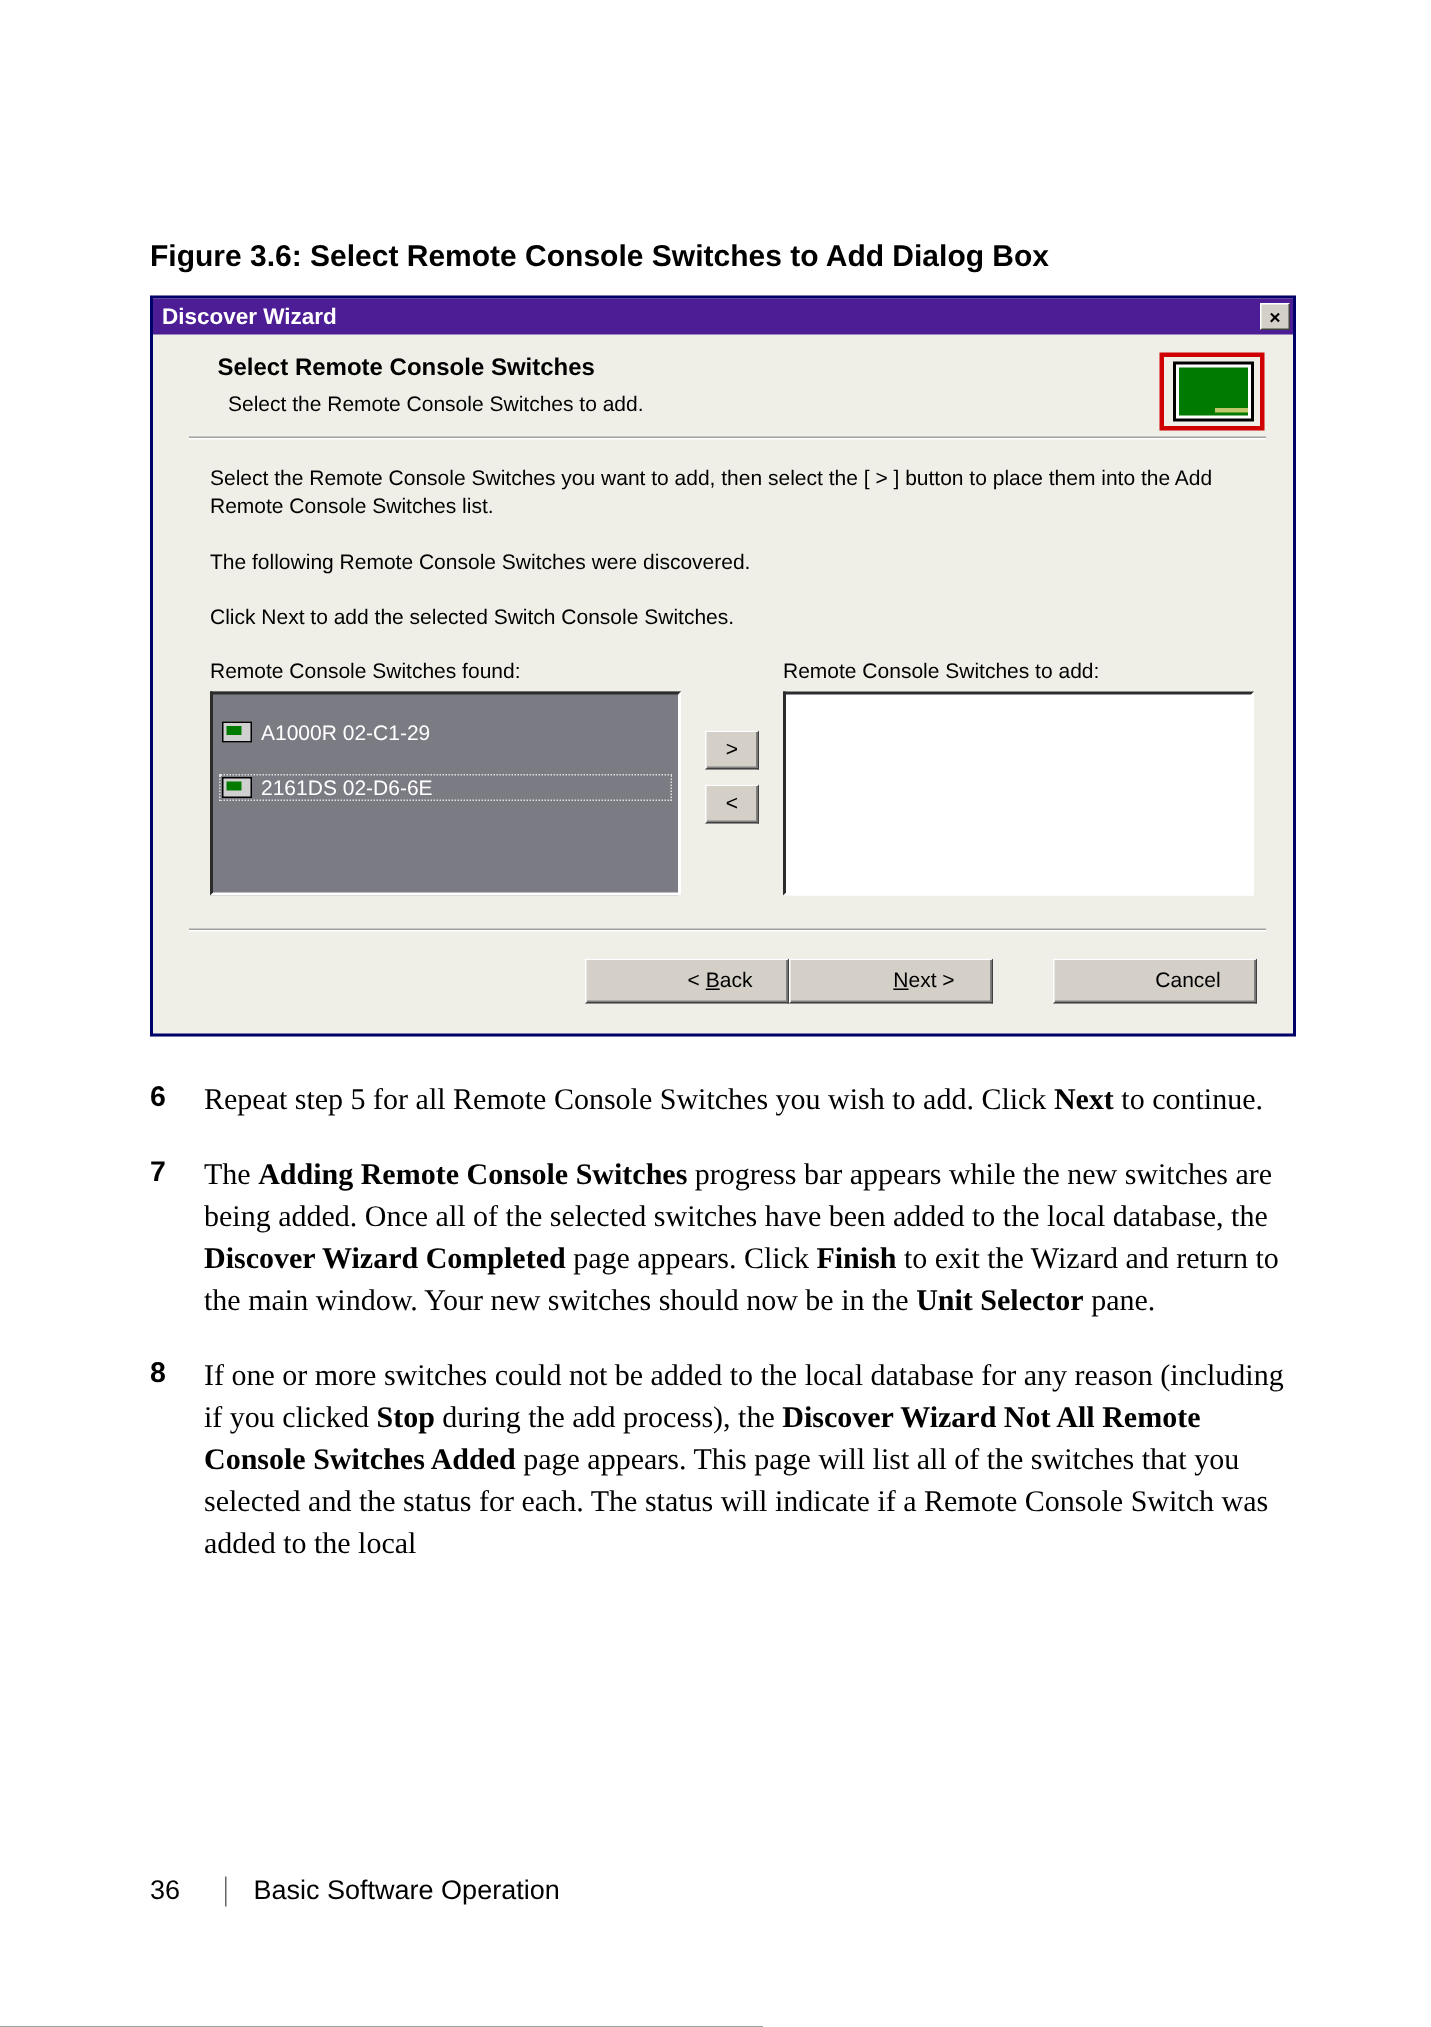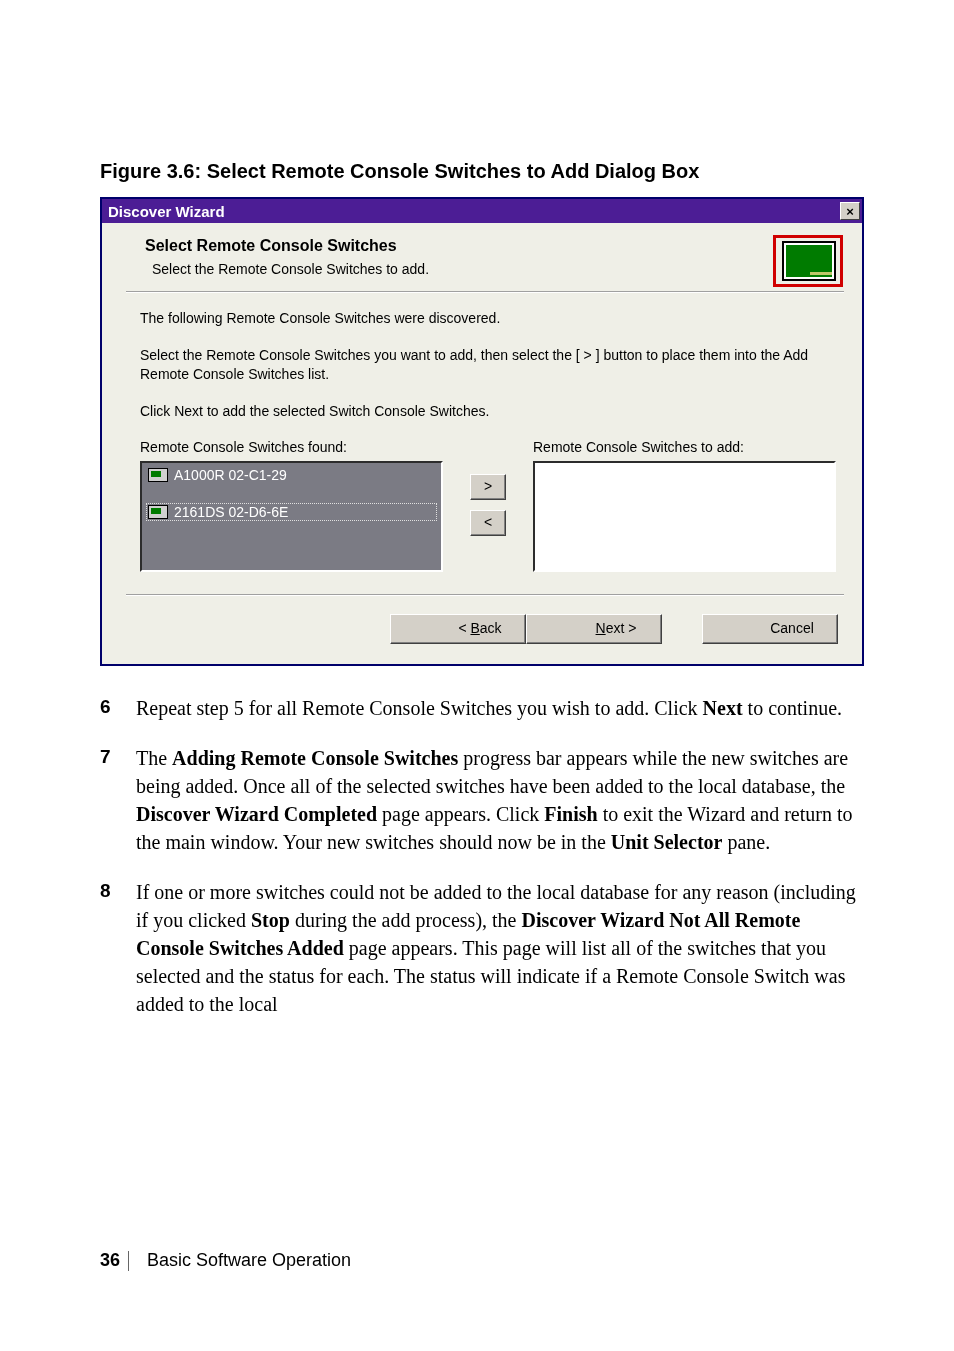--- a/index.html
+++ b/index.html
@@ -132,35 +132,35 @@
     padding: 0 8px 0 14px;
   }
   .bodytext {
     margin: 0 0 18px 0;
     line-height: 1.35;
     font-size: 14px;
   }
   .listrow {
     display: flex;
     align-items: flex-start;
-    gap: 27px;
+    gap: 16px;
     margin-top: 6px;
   }
   .listcol { flex: 1; }
   .listlabel {
     font-size: 14px;
     margin-bottom: 6px;
   }
   .listbox {
-    height: 111px;
+    height: 136px;
     background: #7b7b84;
     border: 2px inset #fff;
     border-top-color: #808080;
     border-left-color: #808080;
-    padding: 3px 4px;
+    padding: 16px 4px;
     box-sizing: border-box;
     overflow: hidden;
   }
   .listbox.white {
     background: #fff;
   }
   .li-item {
     display: flex;
     align-items: center;
     color: #fff;
@@ -252,21 +252,21 @@
 
   .footer {
     position: absolute;
     bottom: 80px;
     left: 100px;
     display: flex;
     align-items: center;
     font-family: Arial, Helvetica, sans-serif;
     font-size: 18px;
   }
-  .footer .pn { font-weight: bold; margin-right: 8px; }
+  .footer .pn { font-weight: normal; margin-right: 30px; }
   .footer .divider {
     width: 1px;
     height: 20px;
     background: #666;
     margin-right: 18px;
   }
 </style>
 </head>
 <body>
 
@@ -286,22 +286,22 @@
           <div class="dlg-sub">Select the Remote Console Switches to add.</div>
         </div>
         <div class="wiz-icon-outer">
           <div class="wiz-screen"></div>
           <div class="wiz-tick"></div>
           <div class="wiz-redbox"></div>
         </div>
       </div>
       <div class="dlg-sep"></div>
       <div class="dlg-body">
+        <p class="bodytext">Select the Remote Console Switches you want to add, then select the [ &gt; ] button to place them into the Add Remote Console Switches list.</p>
         <p class="bodytext">The following Remote Console Switches were discovered.</p>
-        <p class="bodytext">Select the Remote Console Switches you want to add, then select the [ &gt; ] button to place them into the Add Remote Console Switches list.</p>
         <p class="bodytext">Click Next to add the selected Switch Console Switches.</p>
 
         <div class="listrow">
           <div class="listcol">
             <div class="listlabel">Remote Console Switches found:</div>
             <div class="listbox">
               <div class="li-item">
                 <span class="li-icon"></span>
                 <span>A1000R 02-C1-29</span>
               </div>

